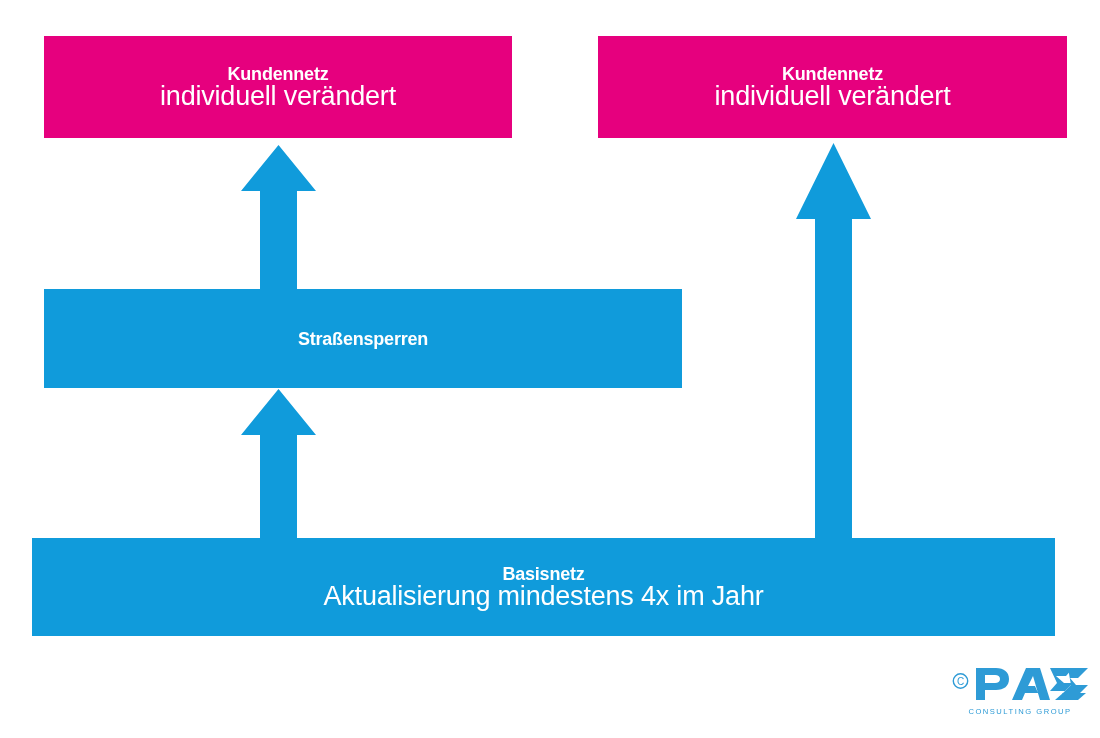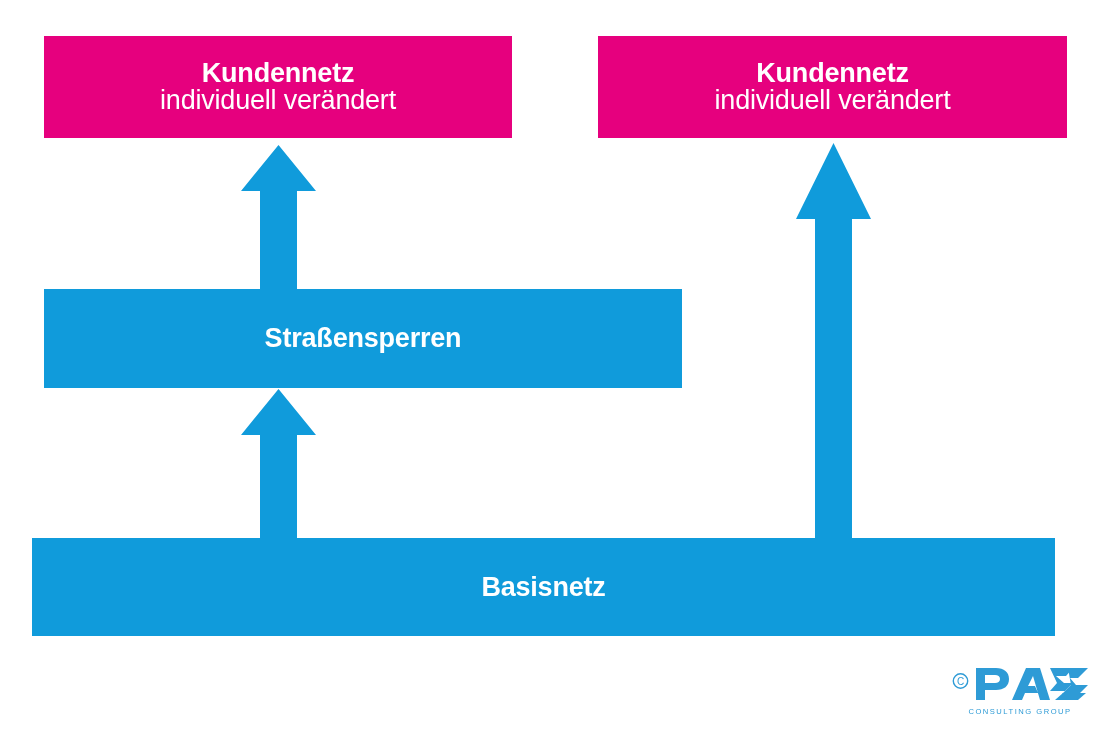--- a/index.html
+++ b/index.html
@@ -25,21 +25,21 @@
     display: flex;
     flex-direction: column;
     align-items: center;
     justify-content: center;
     text-align: center;
     color: #ffffff;
     line-height: 1.0;
   }
   .box .title {
     font-weight: bold;
-    font-size: 27px;
+    font-size: 18px;
     letter-spacing: -0.2px;
     white-space: nowrap;
   }
   .box .subtitle {
     font-weight: normal;
     font-size: 27px;
     letter-spacing: -0.2px;
     white-space: nowrap;
   }
 
@@ -84,20 +84,21 @@
     <span class="title">Kundennetz</span>
     <span class="subtitle">individuell verändert</span>
   </div>
 
   <div class="box blue" id="box-strassensperren">
     <span class="title">Straßensperren</span>
   </div>
 
   <div class="box blue" id="box-basisnetz">
     <span class="title">Basisnetz</span>
+    <span class="subtitle">Aktualisierung mindestens 4x im Jahr</span>
   </div>
 
   <svg class="arrow" id="arrow-strassen-to-kundennetz" viewBox="0 0 75 148" preserveAspectRatio="none">
     <polygon points="37.5,0 75,46 56,46 56,148 19,148 19,46 0,46" fill="#109bdb"></polygon>
   </svg>
 
   <svg class="arrow" id="arrow-basis-to-strassen" viewBox="0 0 75 152" preserveAspectRatio="none">
     <polygon points="37.5,0 75,46 56,46 56,152 19,152 19,46 0,46" fill="#109bdb"></polygon>
   </svg>
 

